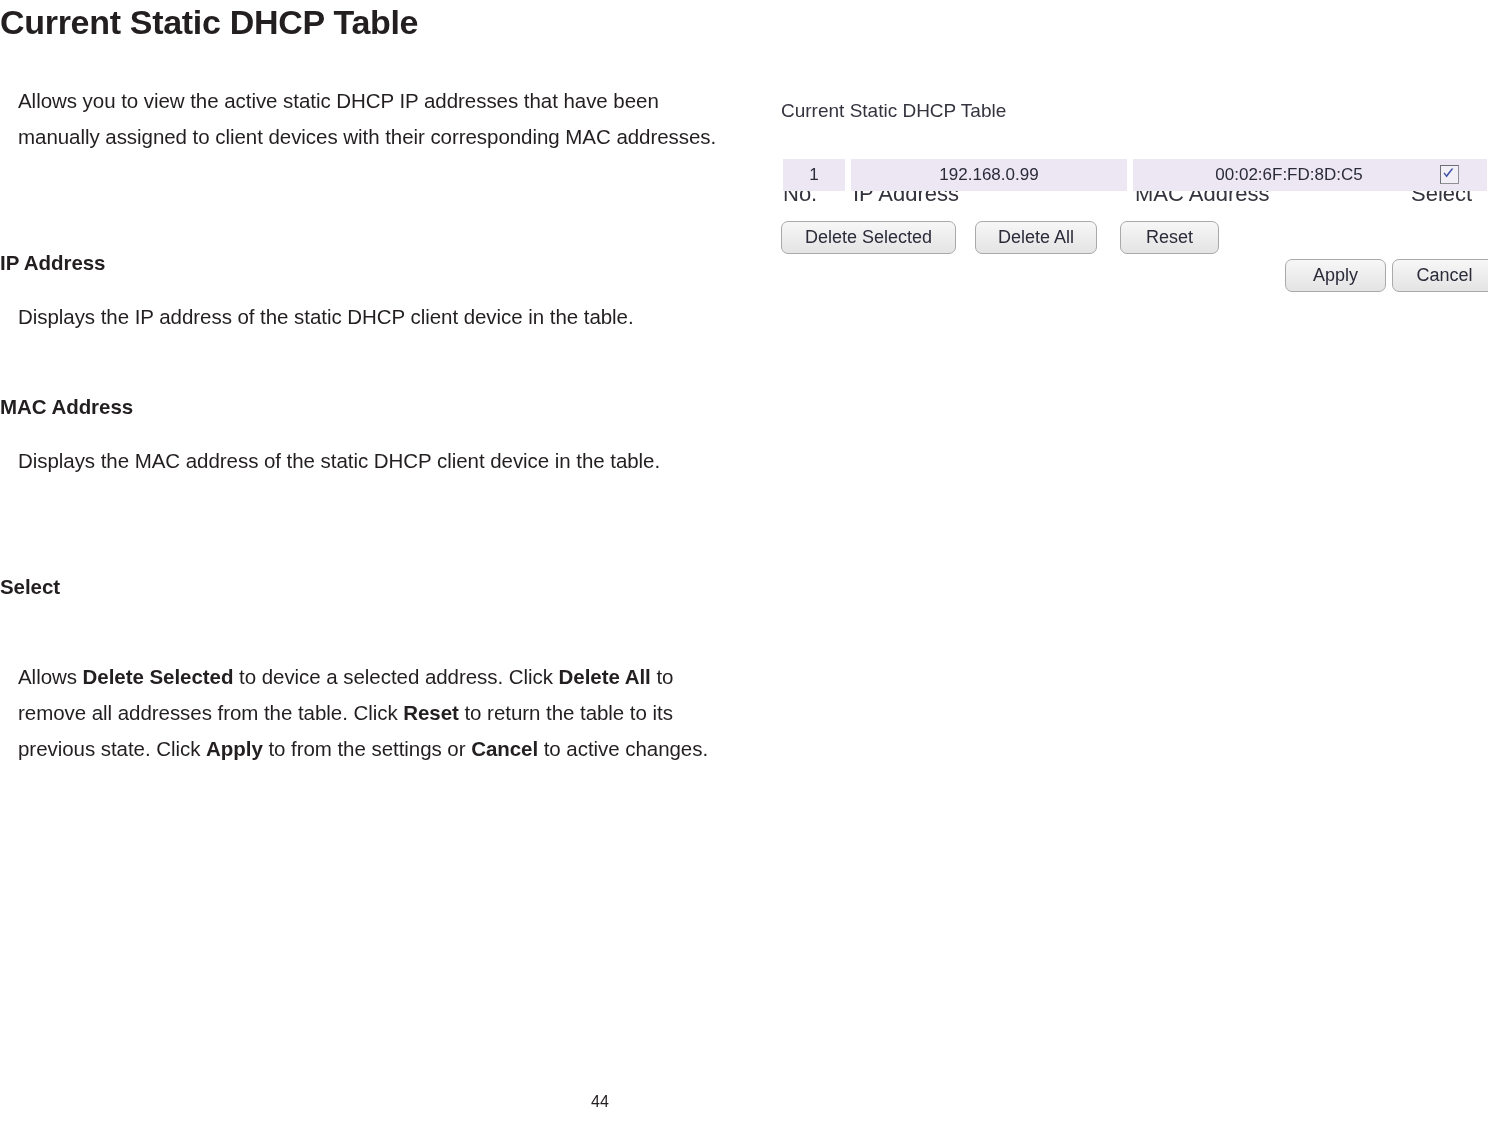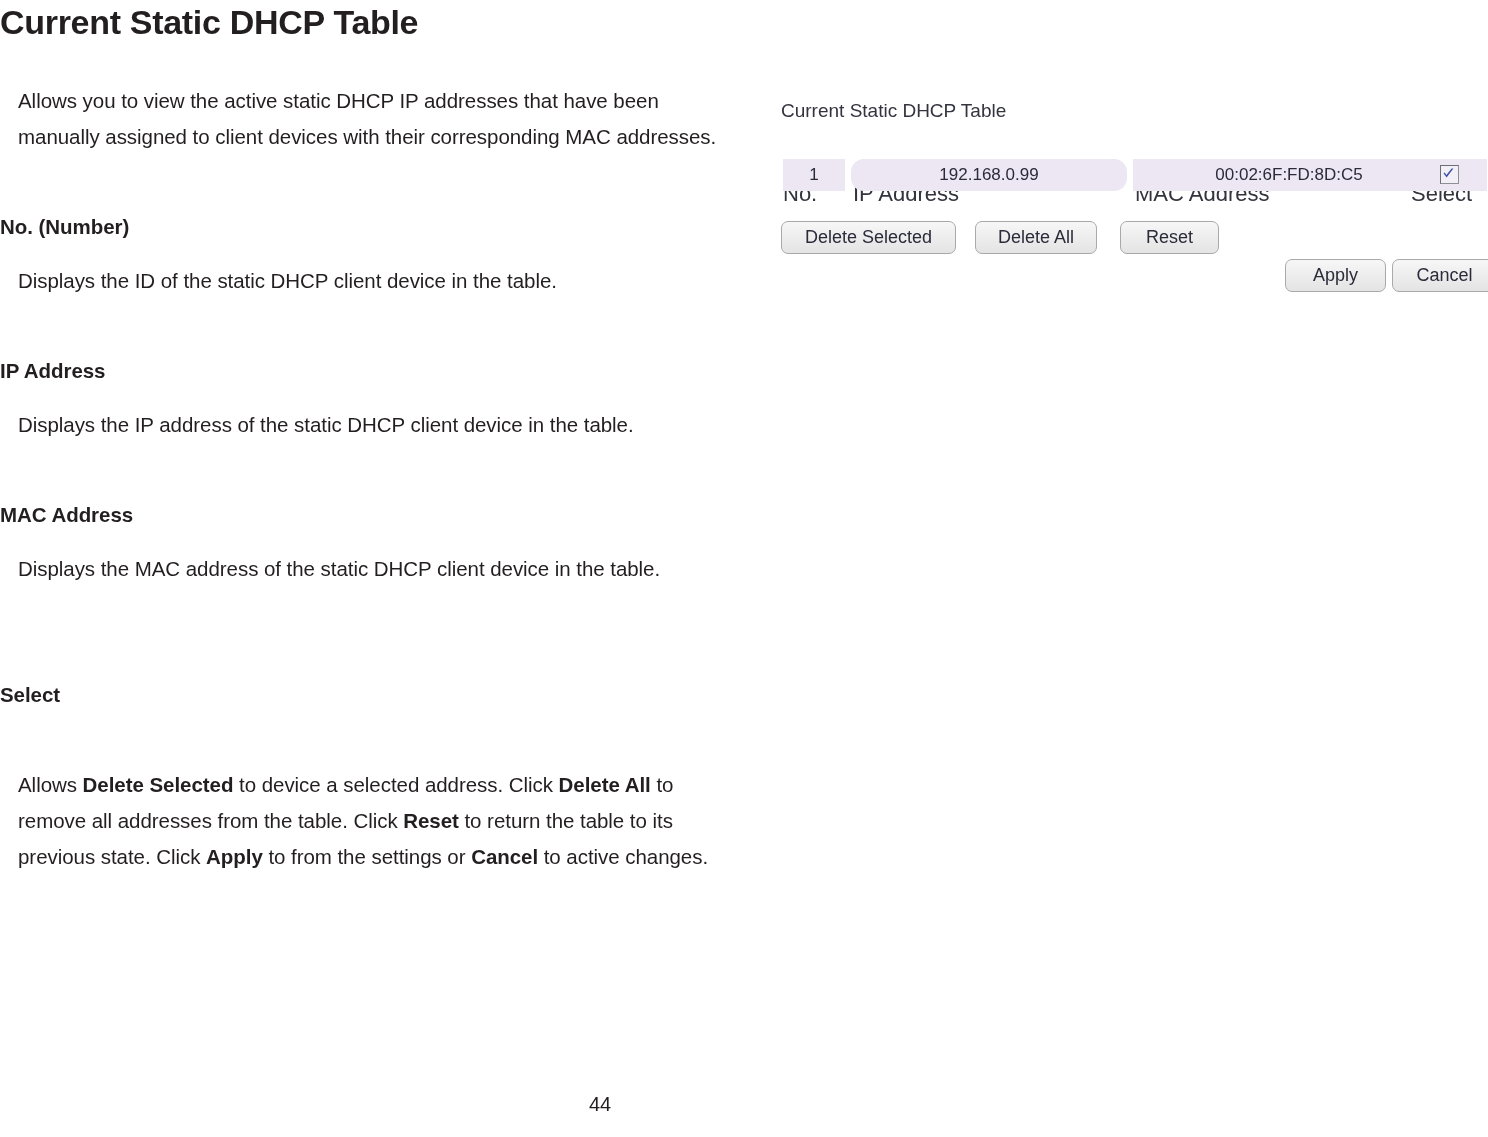--- a/index.html
+++ b/index.html
@@ -112,21 +112,21 @@
     position: absolute;
     top: 0;
     height: 32px;
     line-height: 32px;
     background: #ece7f3;
     font-size: 17px;
     color: #2b2b3a;
     text-align: center;
   }
   .td-no     { left: 2px;   width: 62px; }
-  .td-ip     { left: 70px;  width: 276px; border-radius: 13px; }
+  .td-ip     { left: 70px;  width: 276px; }
   .td-mac    { left: 352px; width: 312px; }
   .td-select { left: 630px; width: 76px; }
 
   .cb {
     display: inline-block;
     width: 17px;
     height: 17px;
     background: #f2f0f6;
     border: 1px solid #8f8f96;
     border-top-color: #6e6e75;
@@ -159,41 +159,37 @@
   #btn-apply           { left: 515px; top: 164px; width: 101px; height: 33px; line-height: 31px; }
   #btn-cancel          { left: 622px; top: 164px; width: 105px; height: 33px; line-height: 31px; }
 
   
   #page-number {
     position: absolute;
     left: 0;
     top: 1093px;
     width: 1200px;
     text-align: center;
-    font-size: 20px;
+    font-size: 16px;
     color: #231f20;
   }
 </style>
 </head>
 <body>
 
 <div id="doc-column">
 
   <h1 id="page-title">Current Static DHCP Table</h1>
 
   <div class="intro-spacer"></div>
 
   <p class="doc-para">Allows you to view the active static DHCP IP addresses that have been manually assigned to client devices with their corresponding MAC addresses.</p>
 
   <div class="spacer-block"></div>
 
-  <div class="doc-block">
-    <div class="doc-heading">No. (Number)</div>
-    <p class="doc-para">Displays the ID of the static DHCP client device in the table.</p>
-  </div>
 
   <div class="spacer-block"></div>
 
   <div class="doc-block">
     <div class="doc-heading">IP Address</div>
     <p class="doc-para">Displays the IP address of the static DHCP client device in the table.</p>
   </div>
 
   <div class="spacer-block"></div>
 

